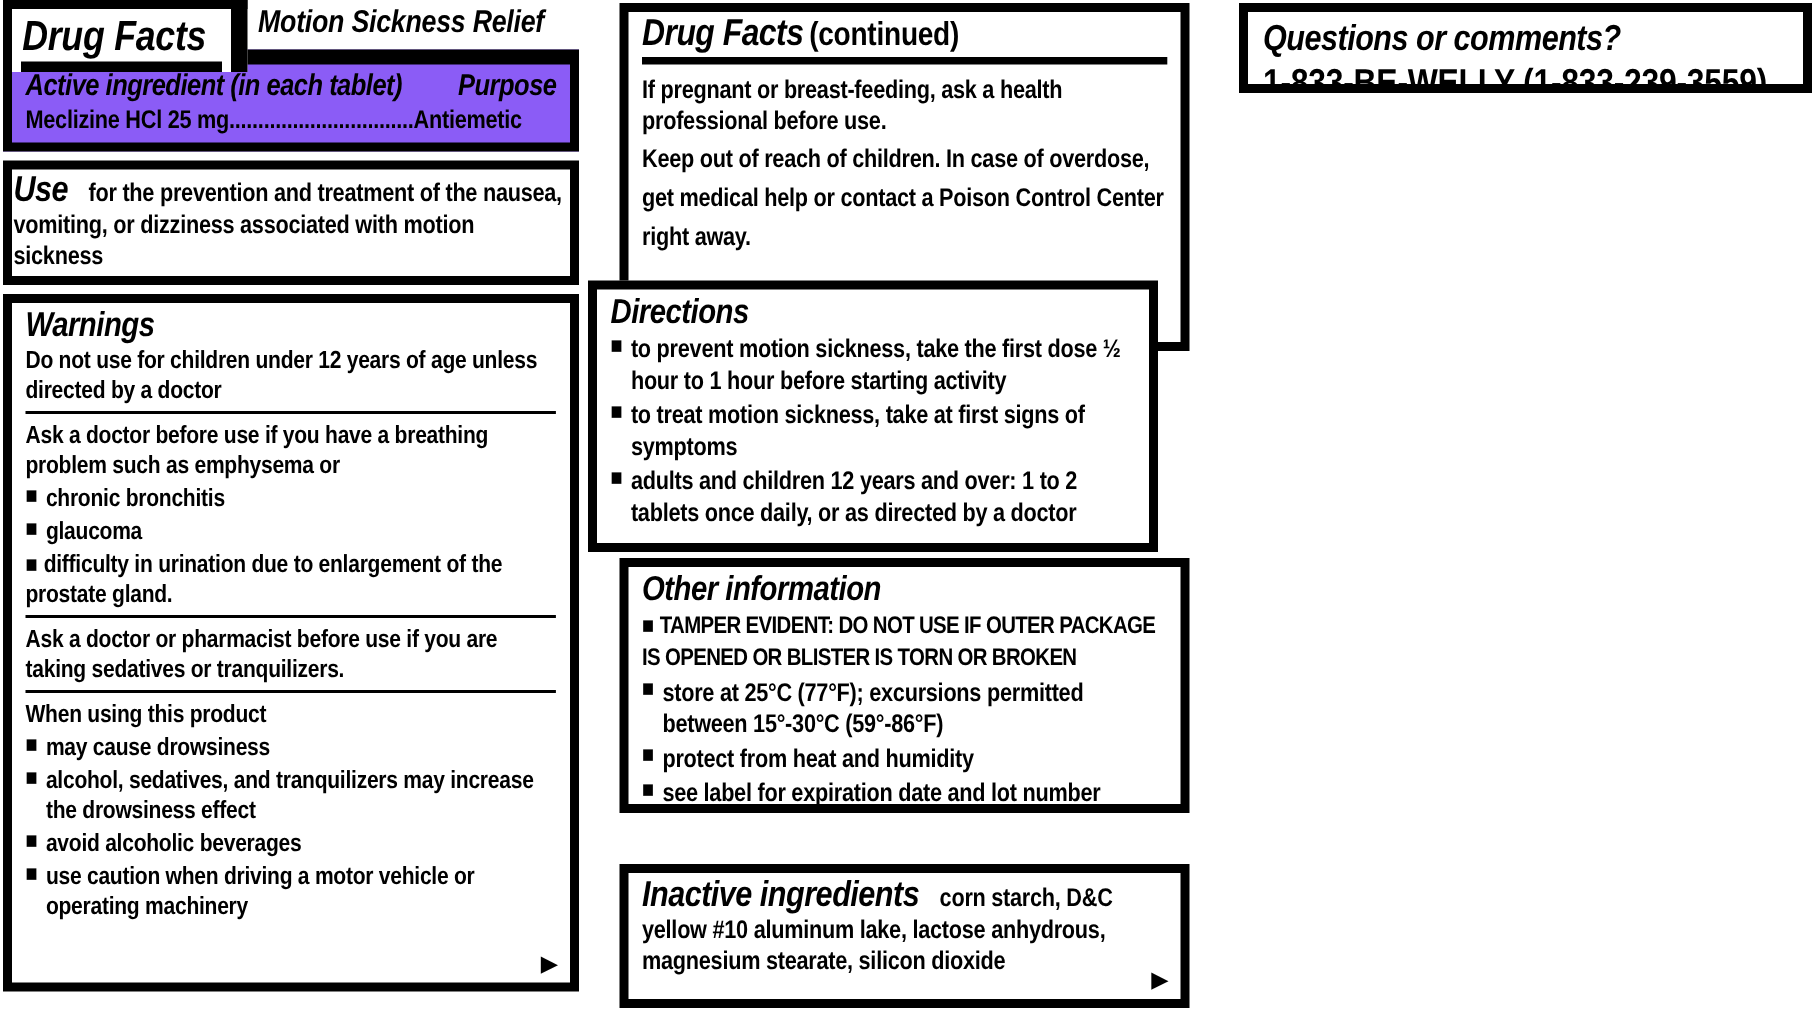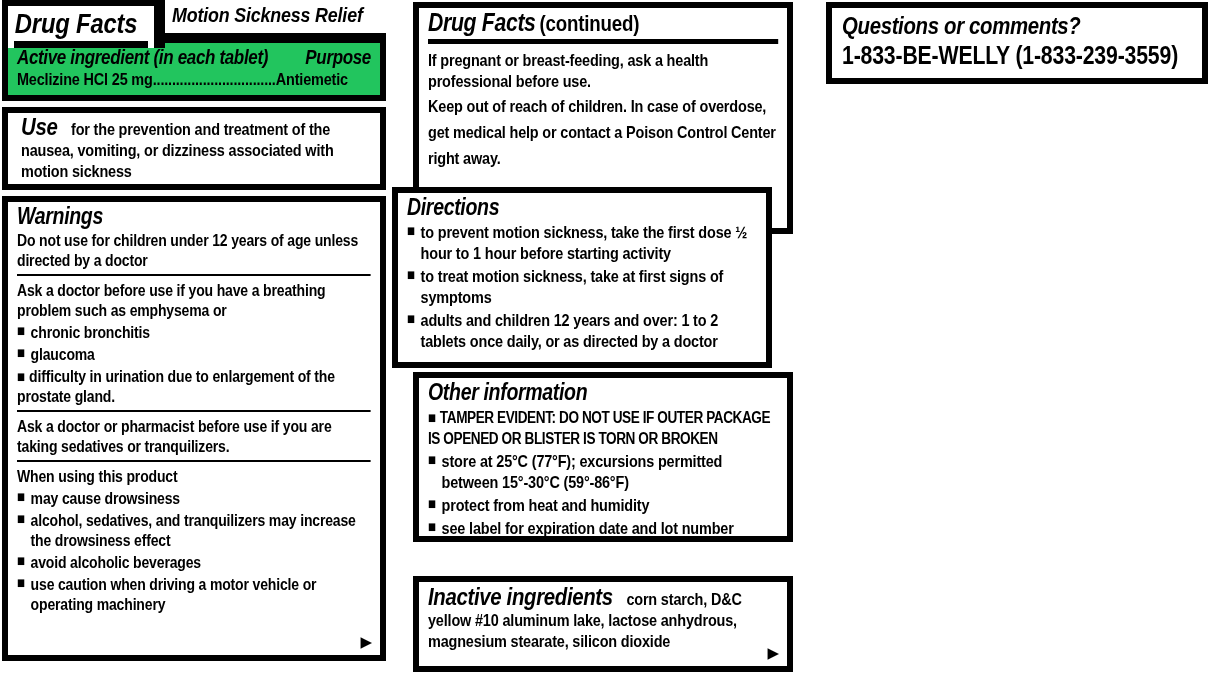--- a/index.html
+++ b/index.html
@@ -29,48 +29,48 @@
   .bullet.inline{padding-left:0;}
   .bullet.inline .bmark{position:static;margin-right:5px;vertical-align:2px;}
   .caps{font-size:16px;letter-spacing:-0.5px;}
   .arrow{
     position:absolute;right:8px;bottom:5px;font-size:15px;line-height:15px;
     font-family:"DejaVu Sans",sans-serif;font-weight:bold;
   }
   
   #panel-header{position:absolute;left:2px;top:0;width:384px;height:101px;}
   #active-box{
-    position:absolute;left:0;top:33px;right:0;bottom:0;background:#22c55e;
+    position:absolute;left:0;top:33px;right:0;bottom:0;background:#8b5cf6;
     border:6px solid #000;border-top-width:10px;box-sizing:border-box;
     padding:2px 9px;overflow:hidden;
   }
   .ai-head{display:flex;justify-content:space-between;font-style:italic;
     font-size:20px;line-height:24px;letter-spacing:-0.4px;}
   .ai-row{font-size:17px;line-height:21px;}
   #df-box{
     position:absolute;left:0;top:0;width:163px;height:48px;background:#fff;
     border-left:6px solid #000;border-top:6px solid #000;border-right:11px solid #000;
     box-sizing:border-box;z-index:2;
   }
   #df-box .df-title{
     font-size:28px;font-style:italic;white-space:nowrap;
     padding-left:8px;margin-top:1px;line-height:34px;
   }
   .df-rule{position:absolute;left:6px;right:6px;bottom:0;height:7px;background:#000;}
   #msr{position:absolute;left:170px;top:2px;font-size:21px;font-style:italic;
     white-space:nowrap;line-height:26px;}
   
-  #panel-use{left:2px;top:107px;width:384px;height:83px;padding:3px 13px;}
+  #panel-use{left:2px;top:107px;width:384px;height:83px;padding:3px 1px;}
   #panel-warnings{left:2px;top:196px;width:384px;height:465px;padding:3px 9px;}
   #panel-warnings .txt{font-size:16.5px;line-height:20px;}
   #panel-continued{left:413px;top:2px;width:380px;height:232px;padding:4px 9px;}
   #panel-directions{left:392px;top:187px;width:380px;height:181px;padding:3px 9px;}
   #panel-otherinfo{left:413px;top:372px;width:380px;height:170px;padding:3px 9px;}
   #panel-inactive{left:413px;top:576px;width:380px;height:96px;padding:4px 9px;}
-  #panel-questions{left:826px;top:2px;width:382px;height:82px;padding:3px 10px;}
+  #panel-questions{left:826px;top:2px;width:382px;height:60px;padding:3px 10px;}
   .dfc-title{font-size:25px;font-style:italic;letter-spacing:-0.4px;}
   .dfc-suffix{font-size:22px;font-style:normal;letter-spacing:-0.2px;}
   .keepout{line-height:26px;}
   .q-head{font-size:24px;font-style:italic;line-height:29px;letter-spacing:-0.4px;}
   .q-phone{font-size:25px;line-height:30px;letter-spacing:-0.2px;}
 </style>
 </head>
 <body>
 
 <div id="panel-header">

